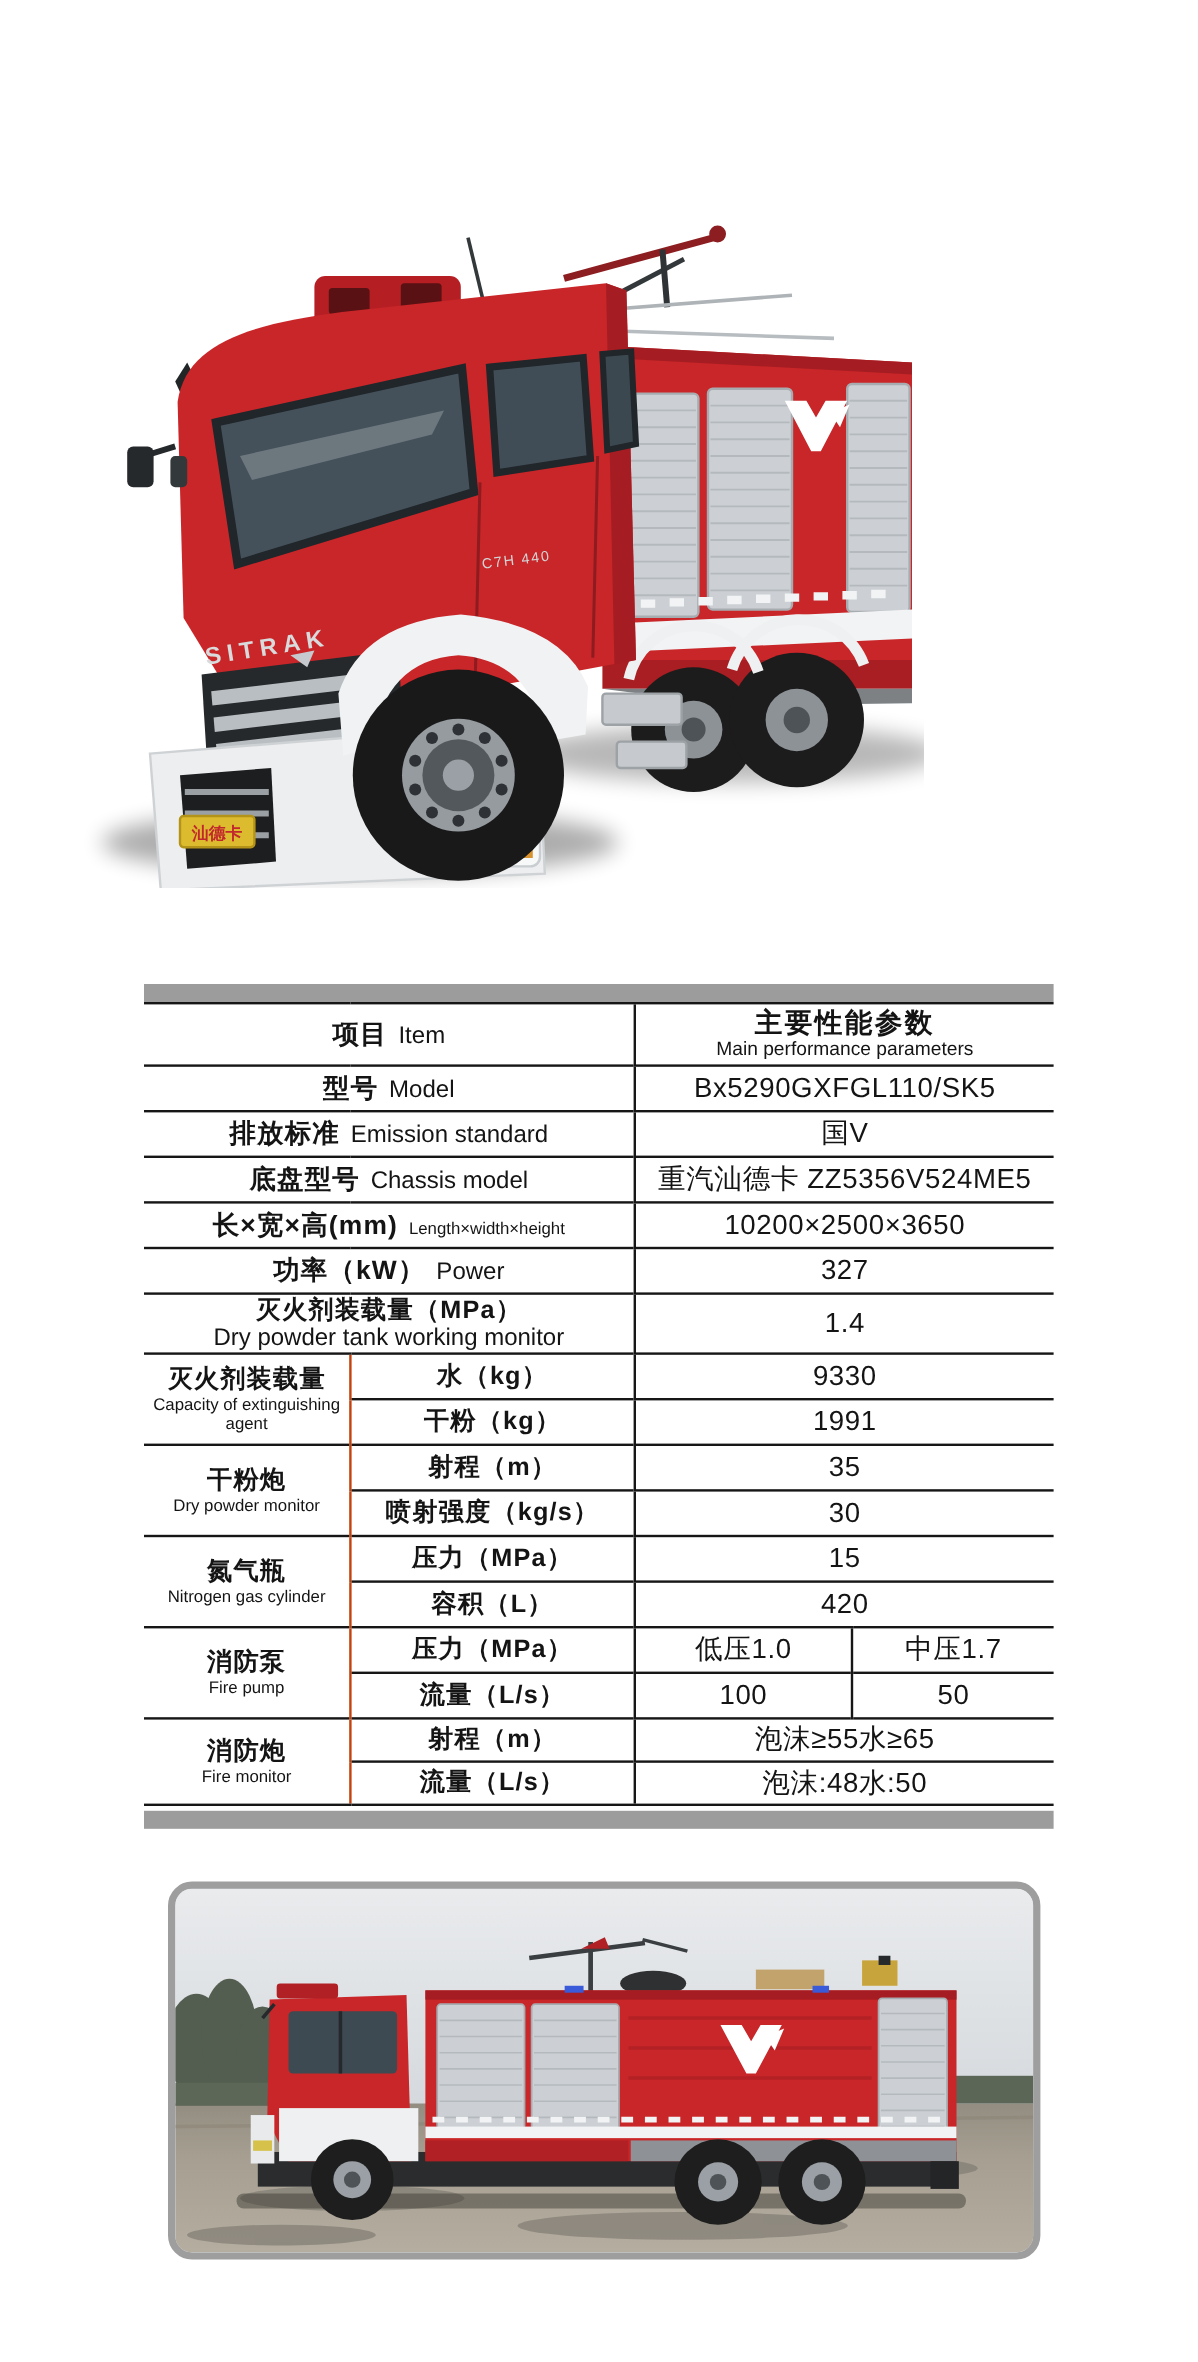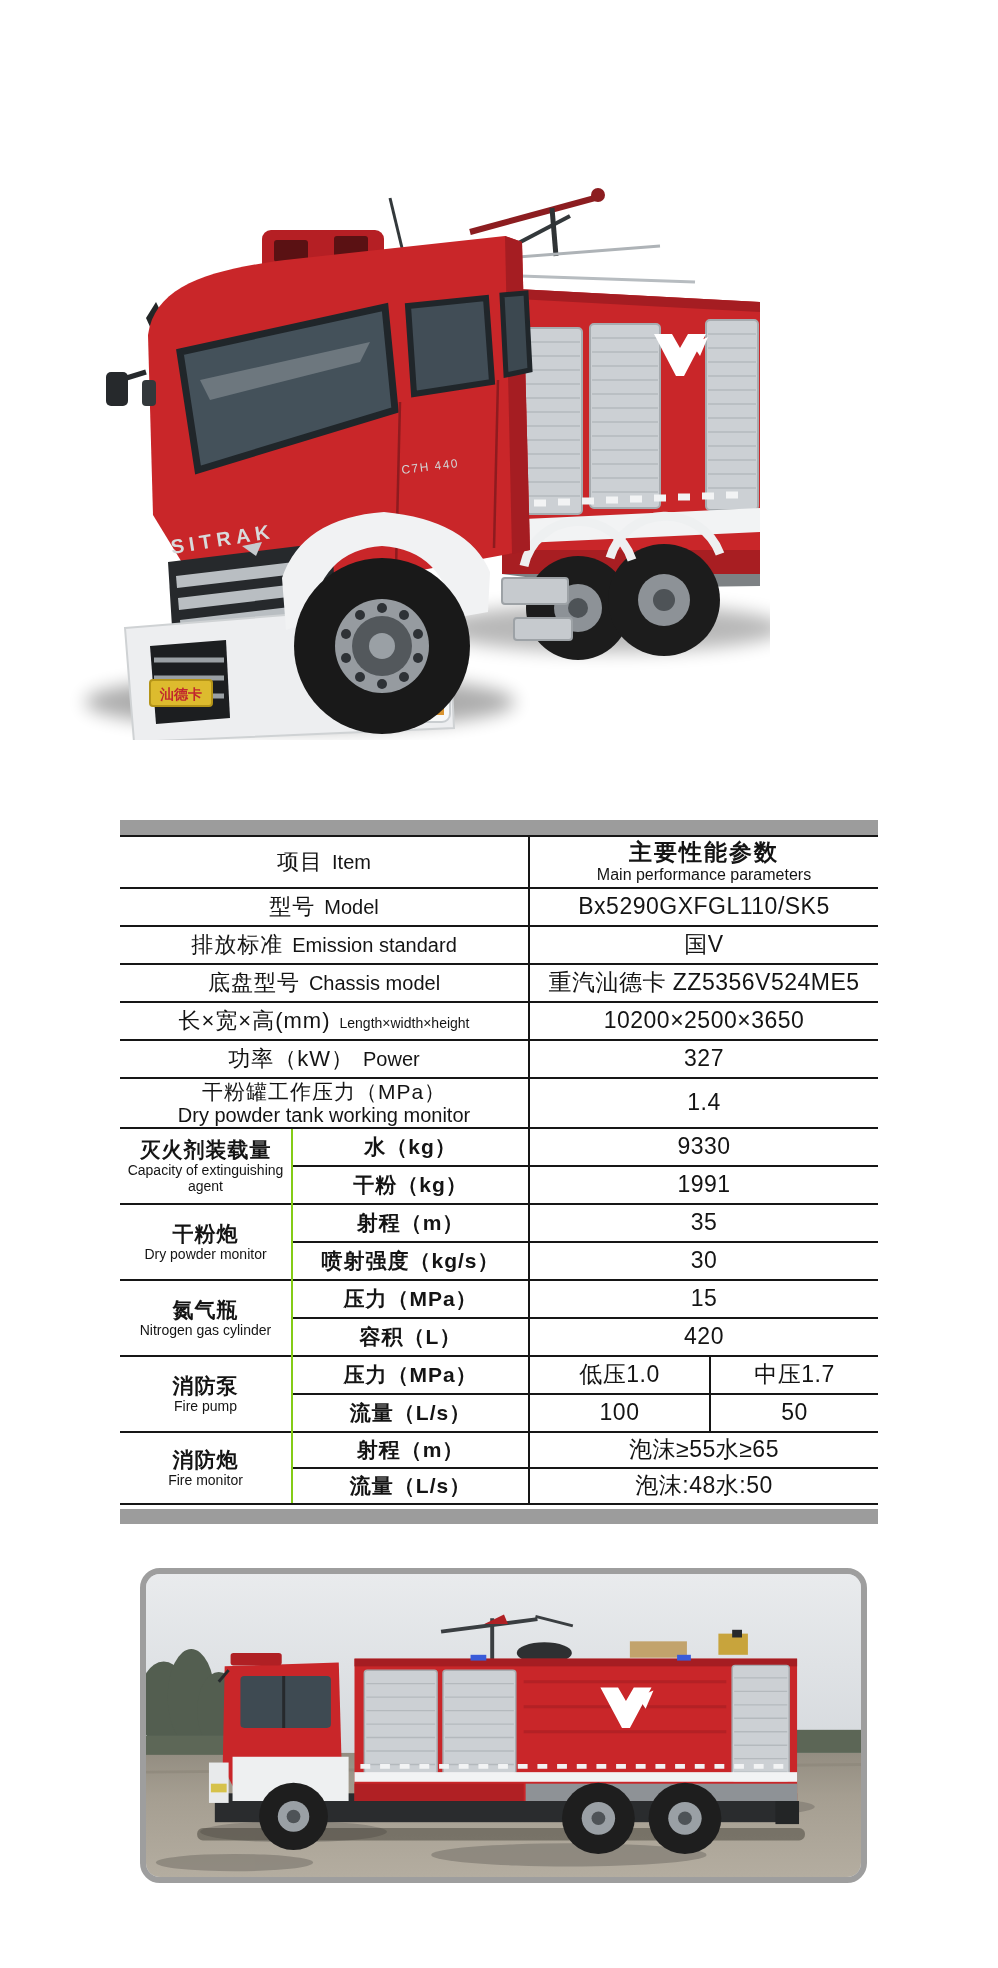--- a/index.html
+++ b/index.html
@@ -17,27 +17,27 @@
   .bar.top{top:820px;}
   .bar.bottom{top:1509px;}
 
   
   .spec-wrap{position:absolute;left:120px;top:835px;}
   table.spec{border-collapse:collapse;table-layout:fixed;width:758px;}
   table.spec td{padding:0;text-align:center;vertical-align:middle;
                 border-top:2px solid #161616;line-height:1.1;}
   td.nt{border-top:none;}
   td.vm{border-left:2px solid #161616;}   
-  td.vs{border-left:2px solid #84cc16;}   
+  td.vs{border-left:2px solid #c2410c;}   
   td.vx{border-left:2px solid #161616;}   
   td.bb{border-bottom:2px solid #161616;}
   tr.h52{height:52px;} tr.h38{height:38px;} tr.h50{height:50px;} tr.h36{height:36px;}
 
   .lab{display:inline-flex;align-items:baseline;gap:9px;justify-content:center;white-space:nowrap;}
-  .cn{font-size:22px;font-weight:400;letter-spacing:1px;}
+  .cn{font-size:22px;font-weight:700;letter-spacing:1px;}
   .en{font-size:20px;font-weight:400;letter-spacing:0;}
   .en-sm{font-size:14px;font-weight:400;}
   .stack{line-height:1.12;}
   .stack .en,.stack .en-sm{display:block;}
   .g-cn{font-size:21px;font-weight:700;letter-spacing:1px;}
   .g-en{display:block;font-size:14px;font-weight:400;line-height:1.15;padding:1px 6px 0 6px;}
   .s-cn{font-size:21px;font-weight:700;letter-spacing:1px;}
   .val{font-size:23px;font-weight:400;letter-spacing:0.5px;}
   .hd-cn{font-size:23px;font-weight:700;letter-spacing:2px;}
   .hd-en{display:block;font-size:16px;font-weight:400;letter-spacing:0;}
@@ -259,21 +259,21 @@
           <span class="lab">
                 <span class="cn">功率（kW）</span>
                 <span class="en">Power</span>
               </span>
         </td>
         <td class="vm" colspan="2"><span class="val">327</span></td>
       </tr>
 
       <tr class="h50">
         <td colspan="2">
-          <div class="stack"><span class="cn" style="font-size:21px">干粉罐工作压力（MPa）</span><span class="en">Dry powder tank working monitor</span></div>
+          <div class="stack"><span class="cn" style="font-size:21px">灭火剂装载量（MPa）</span><span class="en">Dry powder tank working monitor</span></div>
         </td>
         <td class="vm" colspan="2"><span class="val">1.4</span></td>
       </tr>
 
       <tr class="h38">
         <td rowspan="2">
           <div class="stack"><span class="g-cn">灭火剂装载量</span><span class="g-en">Capacity of extinguishing agent</span></div>
         </td>
         <td class="vs"><span class="s-cn">水（kg）</span></td>
         <td class="vm" colspan="2"><span class="val">9330</span></td>

